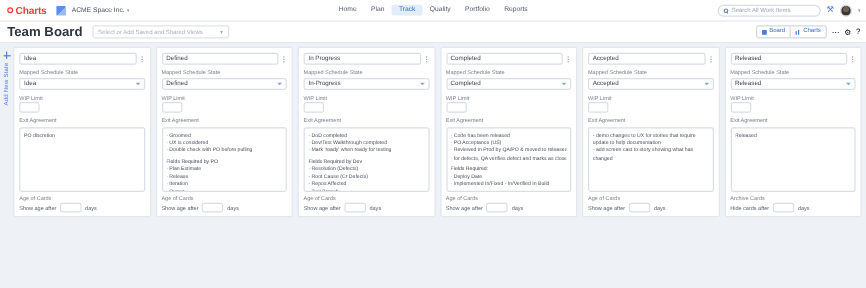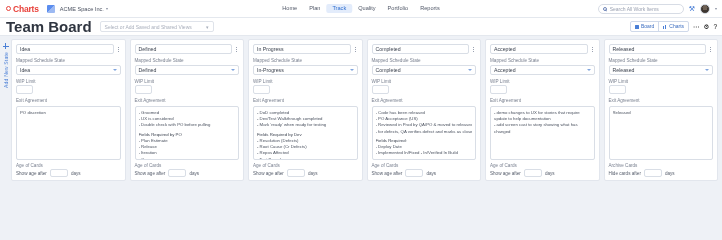--- a/index.html
+++ b/index.html
@@ -78,21 +78,21 @@
     background: radial-gradient(circle at 50% 35%, #6d6054 0 38%, #3d3630 39% 100%);
     border: 0.8px solid #cfd5de;
   }
 
   
   .pagehead {
     height: 18px; background: #fff;
     display: flex; align-items: center; padding-left: 6px;
     border-bottom: 1px solid #e4e8ee;
   }
-  .page-title { font-size: 15px; font-weight: bold; color: #2f3540; }
+  .page-title { font-size: 11px; font-weight: bold; color: #2f3540; }
   .viewsel {
     margin-left: 8px; width: 114px; height: 11px;
     border: 1px solid #dfe3ea; border-radius: 2px; background: #fff;
     display: flex; align-items: center; justify-content: space-between;
     padding: 0 4px;
   }
   .viewsel span { font-size: 5px; color: #a8aebb; }
   .headright {
     margin-left: auto; display: flex; align-items: center;
     gap: 4px; padding-right: 5px;

